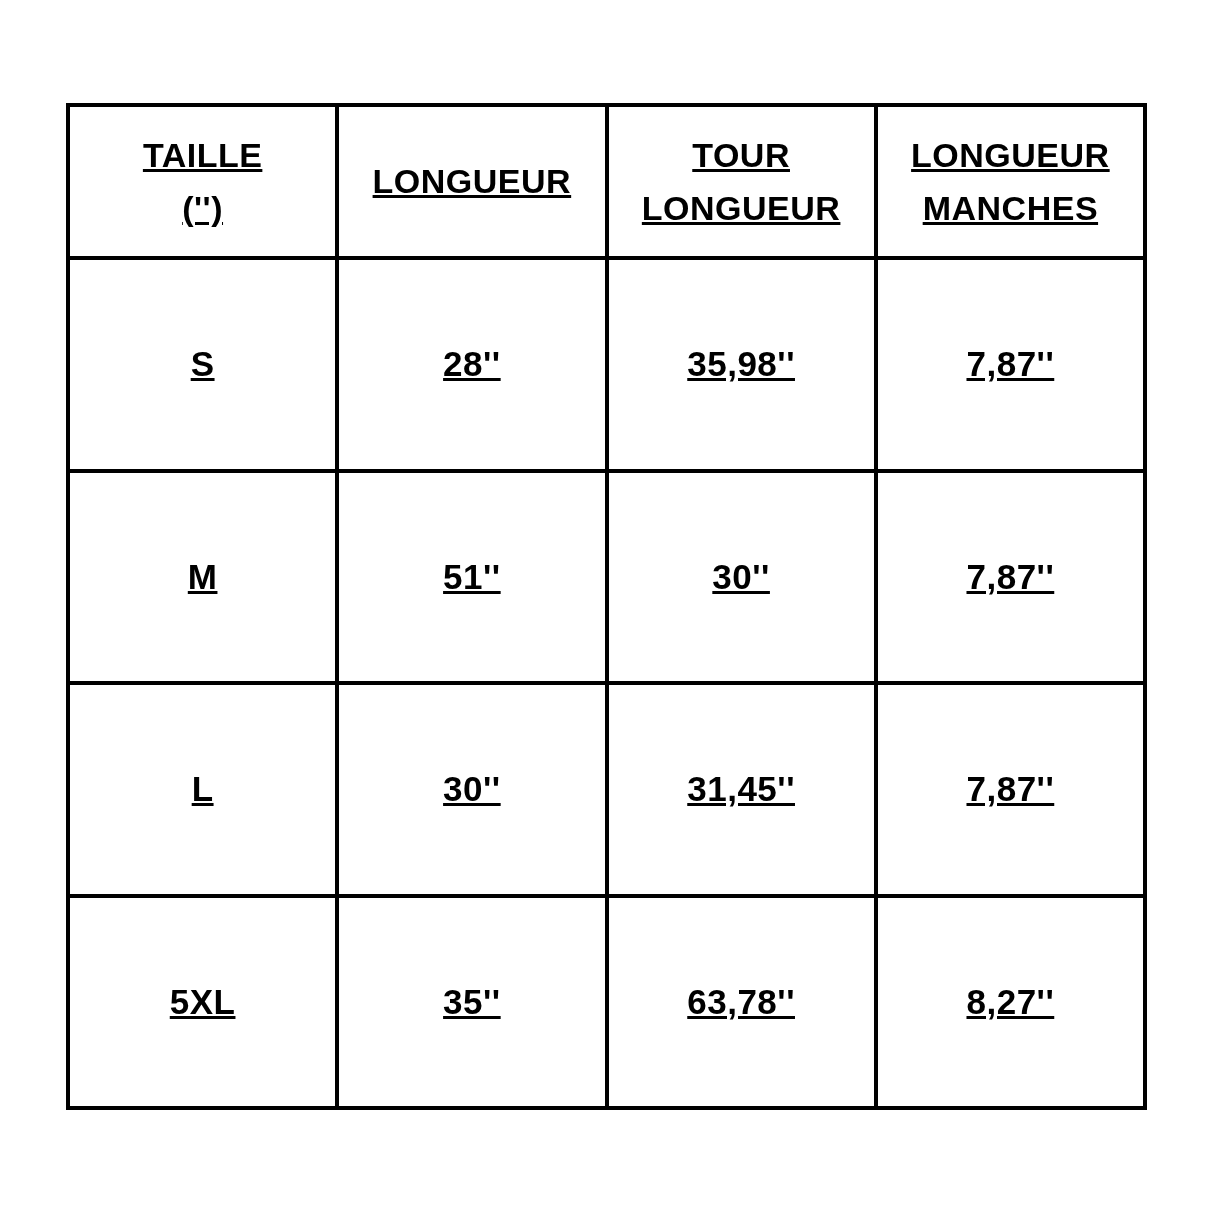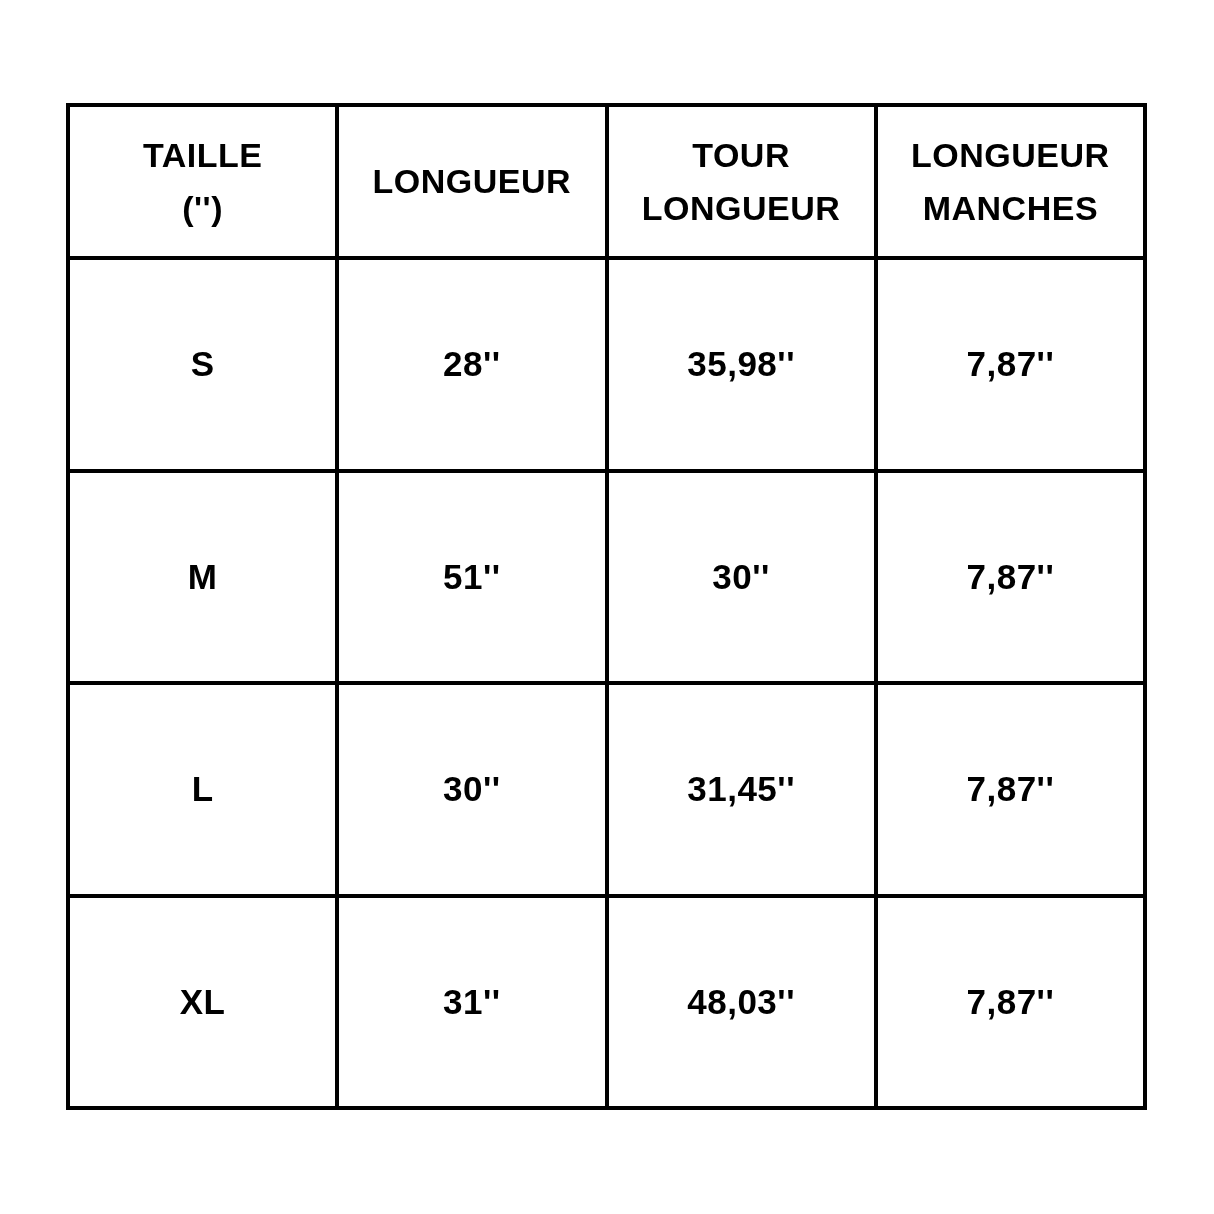--- a/index.html
+++ b/index.html
@@ -16,20 +16,21 @@
   }
   .size-table {
     position: absolute;
     left: 66px;
     top: 103px;
     width: 1081px;
     height: 1007px;
     border-collapse: collapse;
     table-layout: fixed;
     background: #ffffff;
+    text-decoration: underline;
   }
   .size-table th,
   .size-table td {
     border: 4px solid #000000;
     text-align: center;
     vertical-align: middle;
     padding: 0;
     font-weight: 700;
     color: #000000;
     background: #ffffff;
@@ -75,19 +76,19 @@
       <td>30''</td>
       <td>7,87''</td>
     </tr>
     <tr>
       <td>L</td>
       <td>30''</td>
       <td>31,45''</td>
       <td>7,87''</td>
     </tr>
     <tr>
-      <td>XL</td>
-      <td>31''</td>
-      <td>48,03''</td>
-      <td>7,87''</td>
+      <td>5XL</td>
+      <td>35''</td>
+      <td>63,78''</td>
+      <td>8,27''</td>
     </tr>
   </tbody>
 </table>
 
 </body></html>

